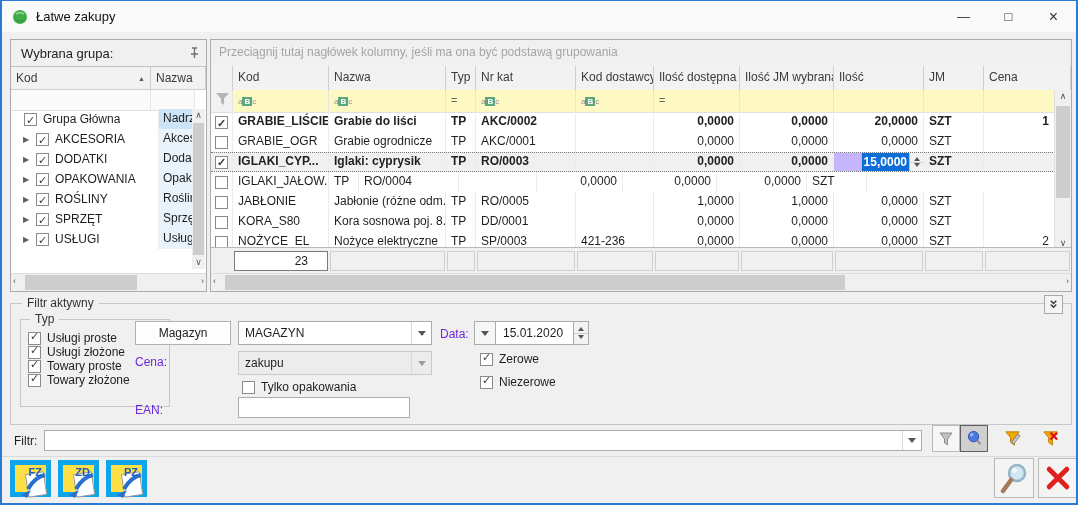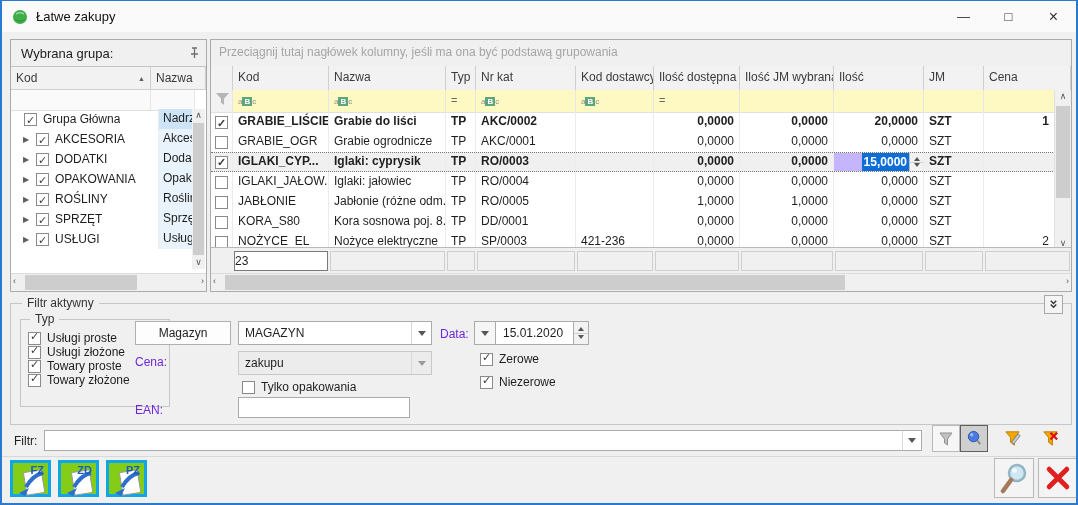--- a/index.html
+++ b/index.html
@@ -76,21 +76,21 @@
   .edval{margin-left:auto;background:#0d6ed8;color:#fff;padding:0 2px;line-height:18px;align-self:center;}
   .spin{width:13px;display:flex;flex-direction:column;border-left:1px solid #c0c0c0;}
   .spin i{flex:1;display:flex;align-items:center;justify-content:center;background:#f2f2f2;border-bottom:1px solid #d0d0d0;}
   .spin i:last-child{border-bottom:none;}
   .g-vscroll{position:absolute;right:0;top:50px;width:16px;height:160px;background:#f0f0f0;border-left:1px solid #e0e0e0;text-align:center;}
   .g-vscroll .thumb{position:absolute;left:1px;right:1px;top:16px;height:92px;background:#cdcdcd;}
   .g-vsb-dn{position:absolute;bottom:0;left:0;right:0;}
   .g-footer{position:absolute;left:0;bottom:17px;right:0;height:26px;background:#f0f0f0;border-top:1px solid #b9b9b9;display:flex;}
   .g-ftc{box-sizing:border-box;padding:3px 1px 0 1px;}
   .g-ftc .box{height:20px;border:1px solid #cfcfcf;box-sizing:border-box;}
-  .g-ftc .box.count{background:#fff;border-color:#7a7a7a;text-align:left;line-height:18px;padding-right:5px;}
+  .g-ftc .box.count{background:#fff;border-color:#7a7a7a;text-align:right;line-height:18px;padding-right:19px;}
   .g-hscroll{position:absolute;left:0;bottom:0;right:0;height:17px;background:#f0f0f0;border-top:1px solid #dcdcdc;}
   .g-hscroll .thumb{position:absolute;left:14px;top:1px;bottom:1px;width:620px;background:#cdcdcd;}
   
   .fbox{position:absolute;left:8px;top:302px;width:1062px;height:122px;border:1px solid #c6c6c6;box-sizing:border-box;}
   .flegend{position:absolute;left:20px;top:295px;background:#f0f0f0;padding:0 5px;color:#333;}
   .collapse-btn{position:absolute;left:1042px;top:294px;width:19px;height:19px;background:#f4f4f4;border:1px solid #a8a8a8;box-sizing:border-box;display:flex;align-items:center;justify-content:center;}
   .typbox{position:absolute;left:18px;top:318px;width:150px;height:88px;border:1px solid #c6c6c6;box-sizing:border-box;}
   .typlegend{position:absolute;left:28px;top:311px;background:#f0f0f0;padding:0 5px;color:#333;}
   .typopts{position:absolute;left:26px;top:330px;display:flex;flex-direction:column;}
   .ck{display:flex;align-items:center;gap:6px;white-space:nowrap;}
@@ -117,21 +117,21 @@
   .filtr-label{position:absolute;left:12px;top:433px;}
   .filtr-input{position:absolute;left:42px;top:429px;width:878px;height:21px;background:#fff;border:1px solid #ababab;box-sizing:border-box;display:flex;align-items:center;}
   .filtr-input input{flex:1;border:none;outline:none;font:inherit;padding:0 4px;background:transparent;}
   .filtr-input .arr{width:18px;align-self:stretch;display:flex;align-items:center;justify-content:center;border-left:1px solid #d8d8d8;}
   .icobtn{position:absolute;top:424px;width:28px;height:27px;background:#f0f0f0;border:1px solid #f0f0f0;box-sizing:border-box;display:flex;align-items:center;justify-content:center;}
   .icobtn.framed{border-color:#b9b9b9;background:#f6f6f6;}
   .icobtn.pressed{background:#cfcfcf;border-color:#5f5f5f;}
   .b-funnel{left:930px;} .b-pin{left:958px;} .b-editf{left:996px;} .b-clearf{left:1034px;}
   .sep-line{position:absolute;left:0;right:0;top:455px;height:1px;background:#d8d8d8;}
   
-  .docbtn{position:absolute;top:459px;width:41px;height:37px;background:#84cc16;border:3px solid #0ea5e9;box-sizing:border-box;}
+  .docbtn{position:absolute;top:459px;width:41px;height:37px;background:#fde047;border:5px solid #0ea5e9;box-sizing:border-box;}
   .docbtn .lbl{position:absolute;right:4px;top:1px;font-weight:bold;color:#1b5eb5;font-size:11px;}
   .b-fz{left:8px;} .b-zd{left:56px;} .b-pz{left:104px;}
   .roundbtn{position:absolute;top:457px;width:40px;height:40px;background:#f4f4f4;border:1px solid #b9b9b9;box-sizing:border-box;display:flex;align-items:center;justify-content:center;}
   .b-lupa{left:992px;} .b-close{left:1036px;}
 </style>
 </head>
 <body>
 
 <div class="window">
 
@@ -322,21 +322,20 @@
             </span>
           </div>
           <div class="g-c gc9">SZT</div>
           <div class="g-c gc10 num"></div>
         </div>
         <div class="g-row">
           <div class="g-c gc0 cc">
             <span class="cb"></span>
           </div>
           <div class="g-c gc1">IGLAKI_JAŁOW...</div>
-          <div class="g-c gc2">Iglaki: jałowiec</div>
           <div class="g-c gc3">TP</div>
           <div class="g-c gc4">RO/0004</div>
           <div class="g-c gc5"></div>
           <div class="g-c gc6 num">0,0000</div>
           <div class="g-c gc7 num">0,0000</div>
           <div class="g-c gc8 num">0,0000</div>
           <div class="g-c gc9">SZT</div>
           <div class="g-c gc10 num"></div>
         </div>
         <div class="g-row">

